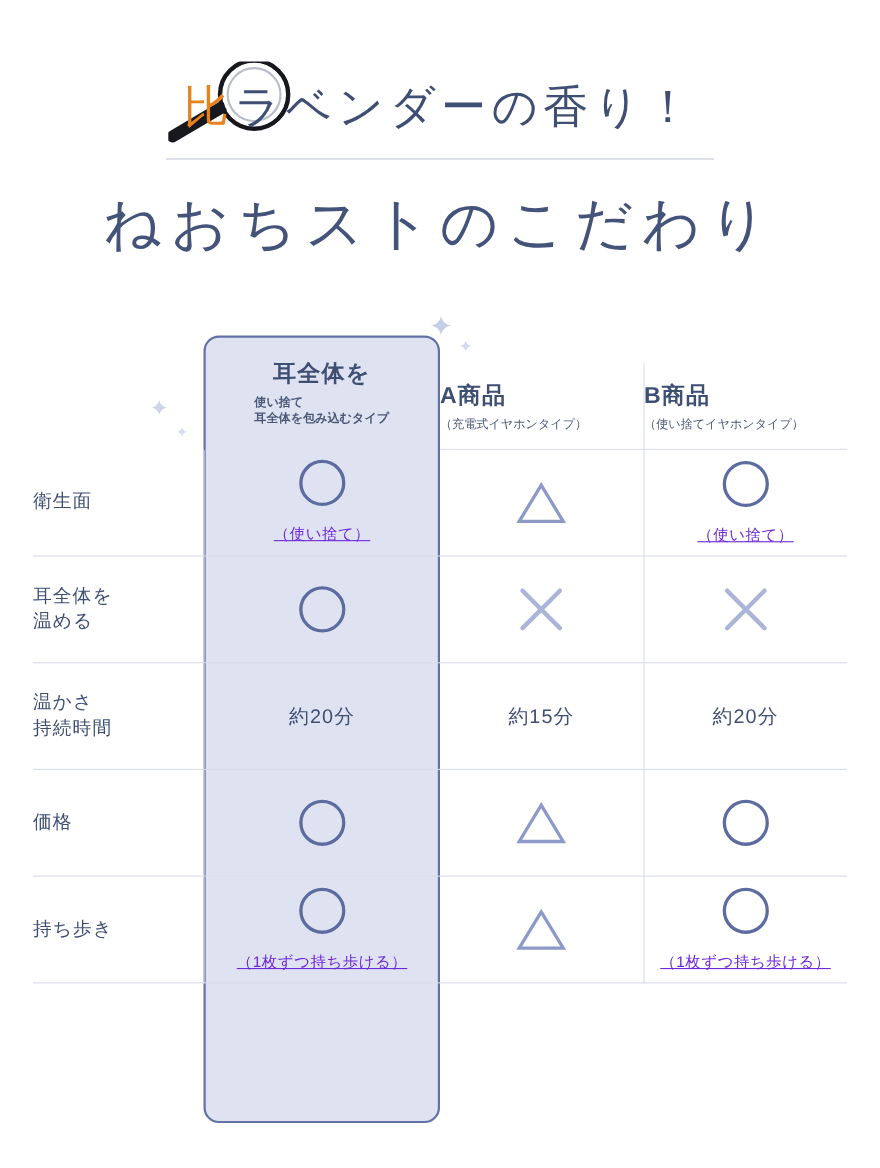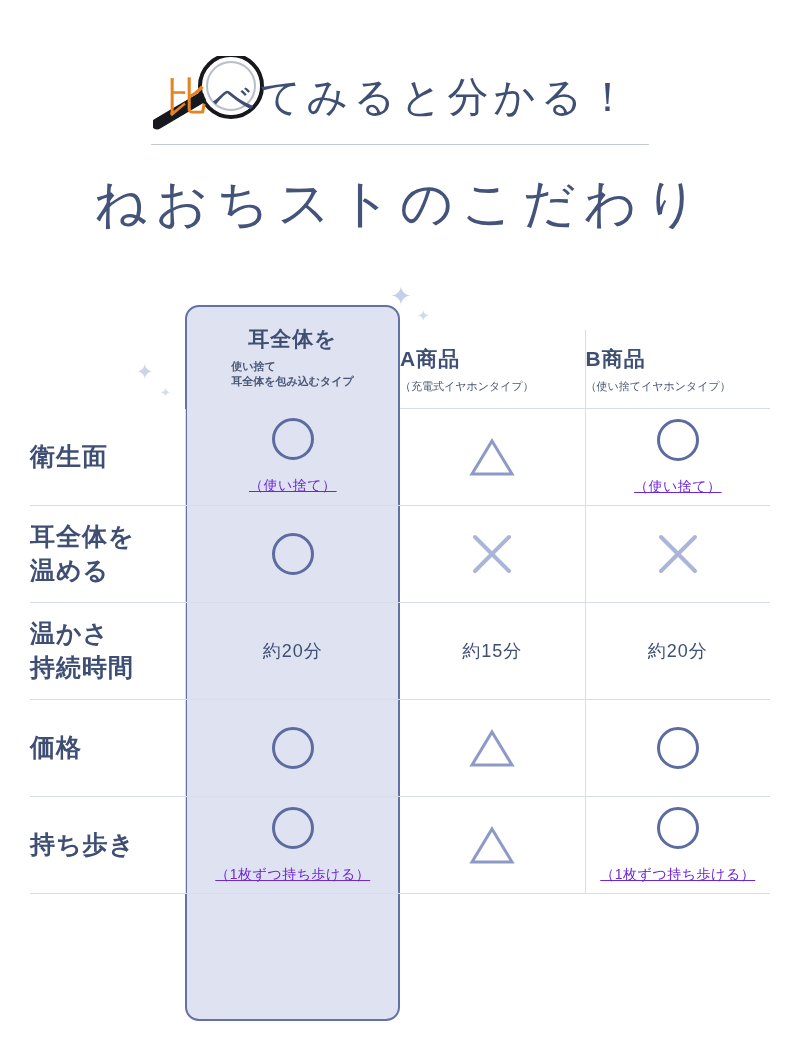--- a/index.html
+++ b/index.html
@@ -121,22 +121,22 @@
   .col-head-sub {
     font-size: 11px;
     color: #4a5877;
     margin-top: 6px;
     line-height: 1.35;
     font-weight: bold;
   }
   .col-head-sub.thin { font-weight: normal; }
 
   .row-label {
-    font-size: 25px;
-    font-weight: bold;
+    font-size: 17px;
+    font-weight: normal;
     color: #3f4f74;
     line-height: 1.35;
     letter-spacing: 1px;
   }
 
   td.body-cell { height: 96px; padding: 0; }
 
   .mark-wrap {
     display: flex;
     flex-direction: column;
@@ -205,21 +205,21 @@
   <div class="headline-row">
 
     
     <svg class="magnifier" viewBox="0 0 130 84">
       <line x1="4" y1="68" x2="48" y2="42" stroke="#16181d" stroke-width="11" stroke-linecap="round"></line>
       <circle cx="78" cy="30" r="31" fill="none" stroke="#16181d" stroke-width="4"></circle>
       <circle cx="78" cy="30" r="27" fill="none" stroke="#ffffff" stroke-width="3"></circle>
       <circle cx="78" cy="30" r="24" fill="none" stroke="#b9bec9" stroke-width="2"></circle>
     </svg>
 
-    <span class="headline-text"><span class="hl">比</span><span>べてみると分かる！</span></span>
+    <span class="headline-text"><span class="hl">比</span><span>ラベンダーの香り！</span></span>
   </div>
 
   <div class="underline"></div>
 
   <div class="title">ねおちストのこだわり</div>
 </div>
 
 <div class="sparkle sp1">✦</div>
 <div class="sparkle sp2">✦</div>
 <div class="sparkle sp3">✦</div>

